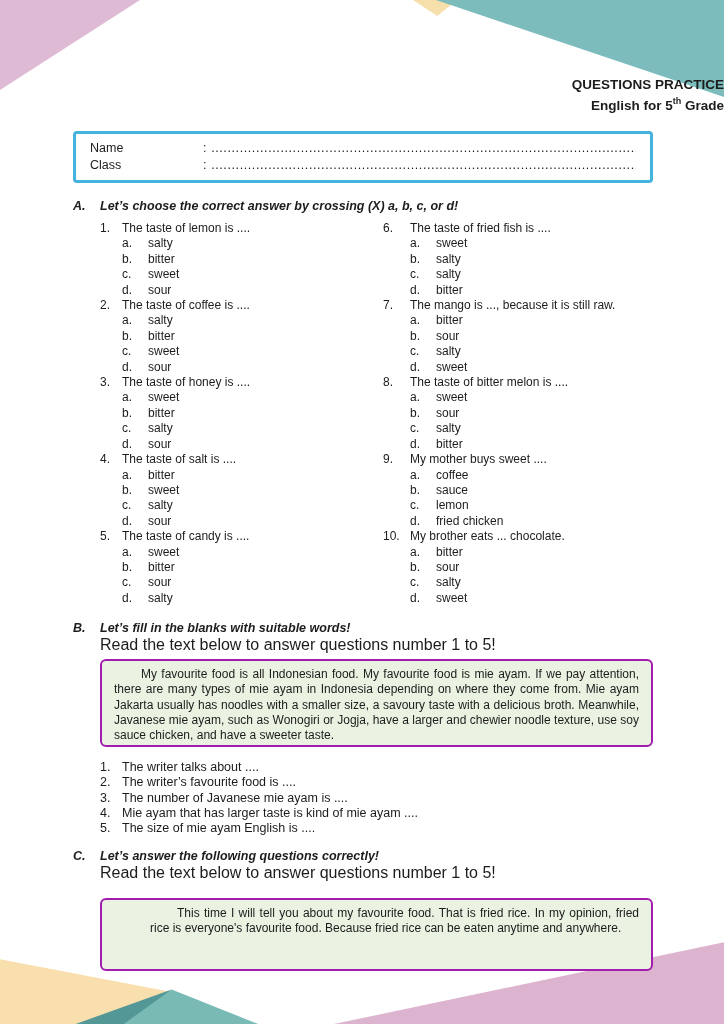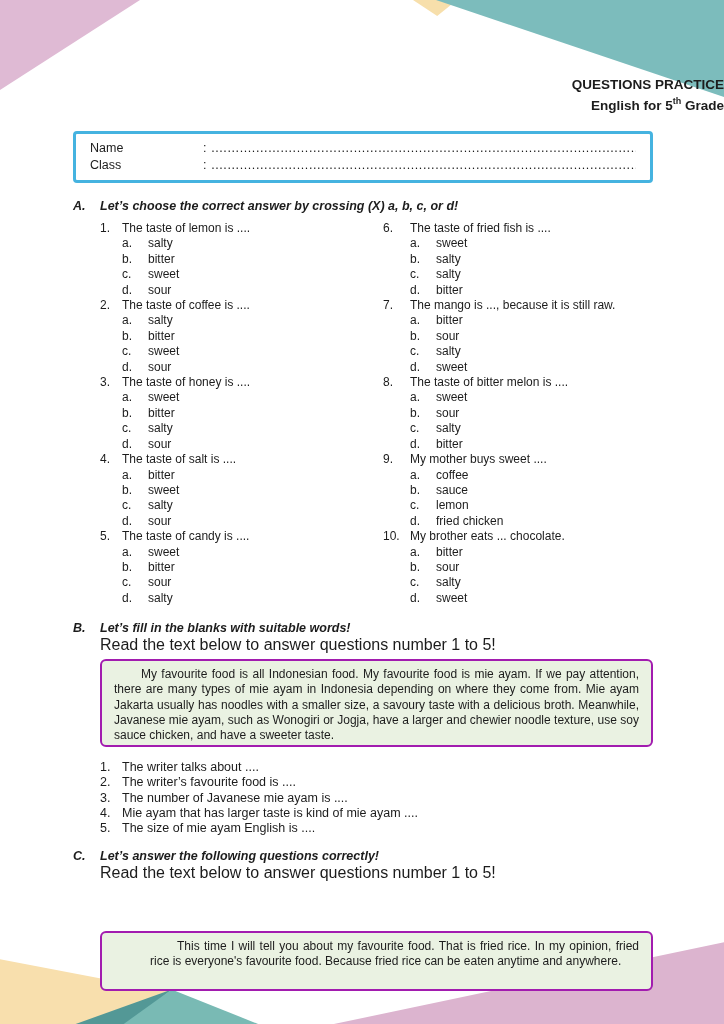--- a/index.html
+++ b/index.html
@@ -39,21 +39,21 @@
   .qcol-left .qnum{width:22px;}
   .qcol-right .qnum{width:27px;}
   .qcol-left .opt-row{margin-left:22px;}
   .qcol-right .opt-row{margin-left:27px;}
   .optletter{width:26px;flex:0 0 auto;}
 
   
   .passage-box{position:absolute;left:100px;width:553px;border:2px solid #a21caf;border-radius:6px;background:#eaf2e2;box-sizing:border-box;padding:6px 12px 4px 12px;}
   .passage-box p{margin:0;font-size:12px;line-height:15.3px;text-align:justify;text-indent:27px;}
   .box1{top:659px;height:88px;}
-  .box2{top:931px;height:60px;padding-left:48px;}
+  .box2{top:898px;height:73px;padding-left:48px;}
 
   
   .blist{position:absolute;left:100px;top:760px;font-size:12.5px;}
   .blist .q-row{line-height:15.3px;}
   .blist .qnum{width:22px;}
 </style>
 </head>
 <body>
 
 <div class="page">

